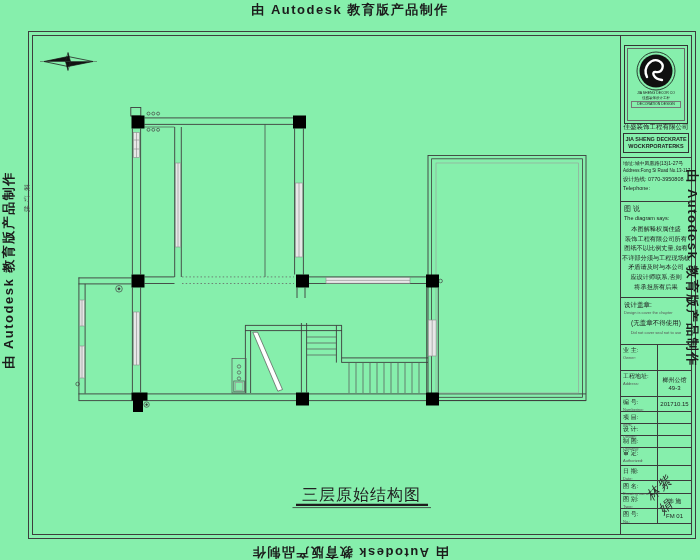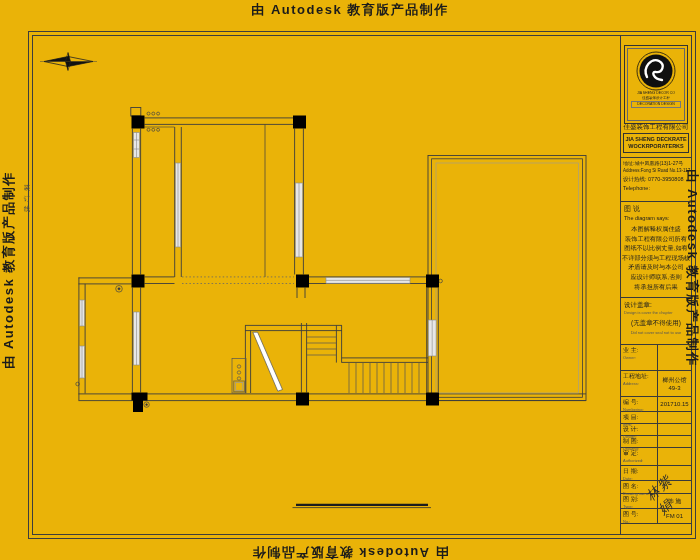--- a/index.html
+++ b/index.html
@@ -1,16 +1,16 @@
 <!DOCTYPE html>
 <html><head>
 <meta charset="utf-8">
 <style>
   html,body{margin:0;padding:0;background:#fff;}
-  .page{position:relative;width:700px;height:560px;background:#eab308;overflow:hidden;
+  .page{position:relative;width:700px;height:560px;background:#86efac;overflow:hidden;
         font-family:"Liberation Sans", sans-serif;}
   svg{position:absolute;left:0;top:0;}
   
   .stamp{position:absolute;font-family:"Liberation Sans",sans-serif;font-weight:700;
          font-size:13px;letter-spacing:1.5px;color:#1b1b1b;white-space:nowrap;}
   .stamp-top{left:0;right:0;top:1px;text-align:center;}
   .stamp-bottom{left:0;right:0;top:543px;text-align:center;transform:rotate(180deg);}
   .stamp-left{left:9px;top:270px;transform:translate(-50%,-50%) rotate(-90deg);}
   .stamp-right{left:692px;top:268px;transform:translate(-50%,-50%) rotate(90deg);}
   .binding{position:absolute;left:22px;top:183px;font-size:6.5px;line-height:10.5px;
@@ -210,20 +210,21 @@
   </svg>
 
   <div class="stamp stamp-top">由 Autodesk 教育版产品制作</div>
   <div class="stamp stamp-bottom">由 Autodesk 教育版产品制作</div>
   <div class="stamp stamp-left">由 Autodesk 教育版产品制作</div>
   <div class="stamp stamp-right">由 Autodesk 教育版产品制作</div>
   <div class="binding">装
 订
 线</div>
 
+  <div class="plan-title">三层原始结构图</div>
 
   <div class="tb">
 
     <div class="sec" style="top:0;height:123px;">
       <div class="logo-outer">
         <div class="logo-inner">
           <svg width="40" height="40" viewBox="-20 -20 40 40">
             <circle r="19" fill="none" stroke="#101010" stroke-width="0.8"></circle>
             <circle r="16.5" fill="#101010"></circle>
             <path d="M -9,6 C -14,-4 -4,-14 3,-10 C 10,-6 6,2 0,1 C -5,0 -3,8 6,9" stroke="#fff" stroke-width="2.4" fill="none" stroke-linecap="round"></path>

